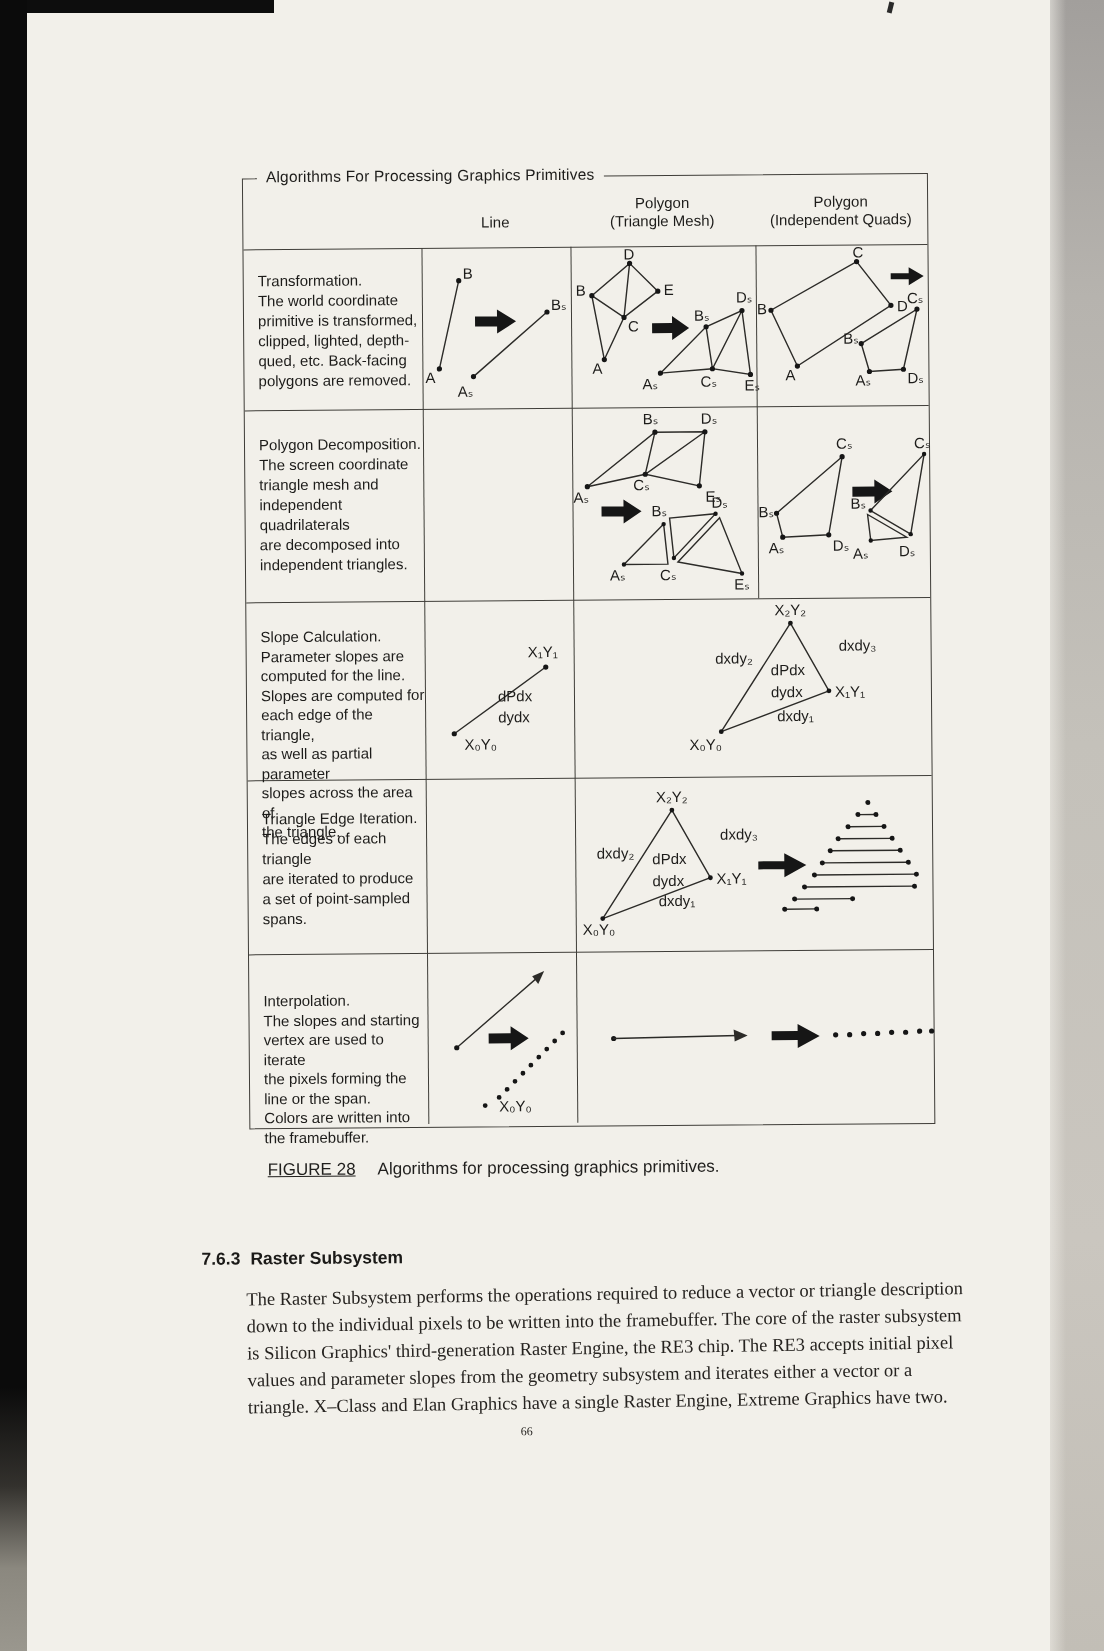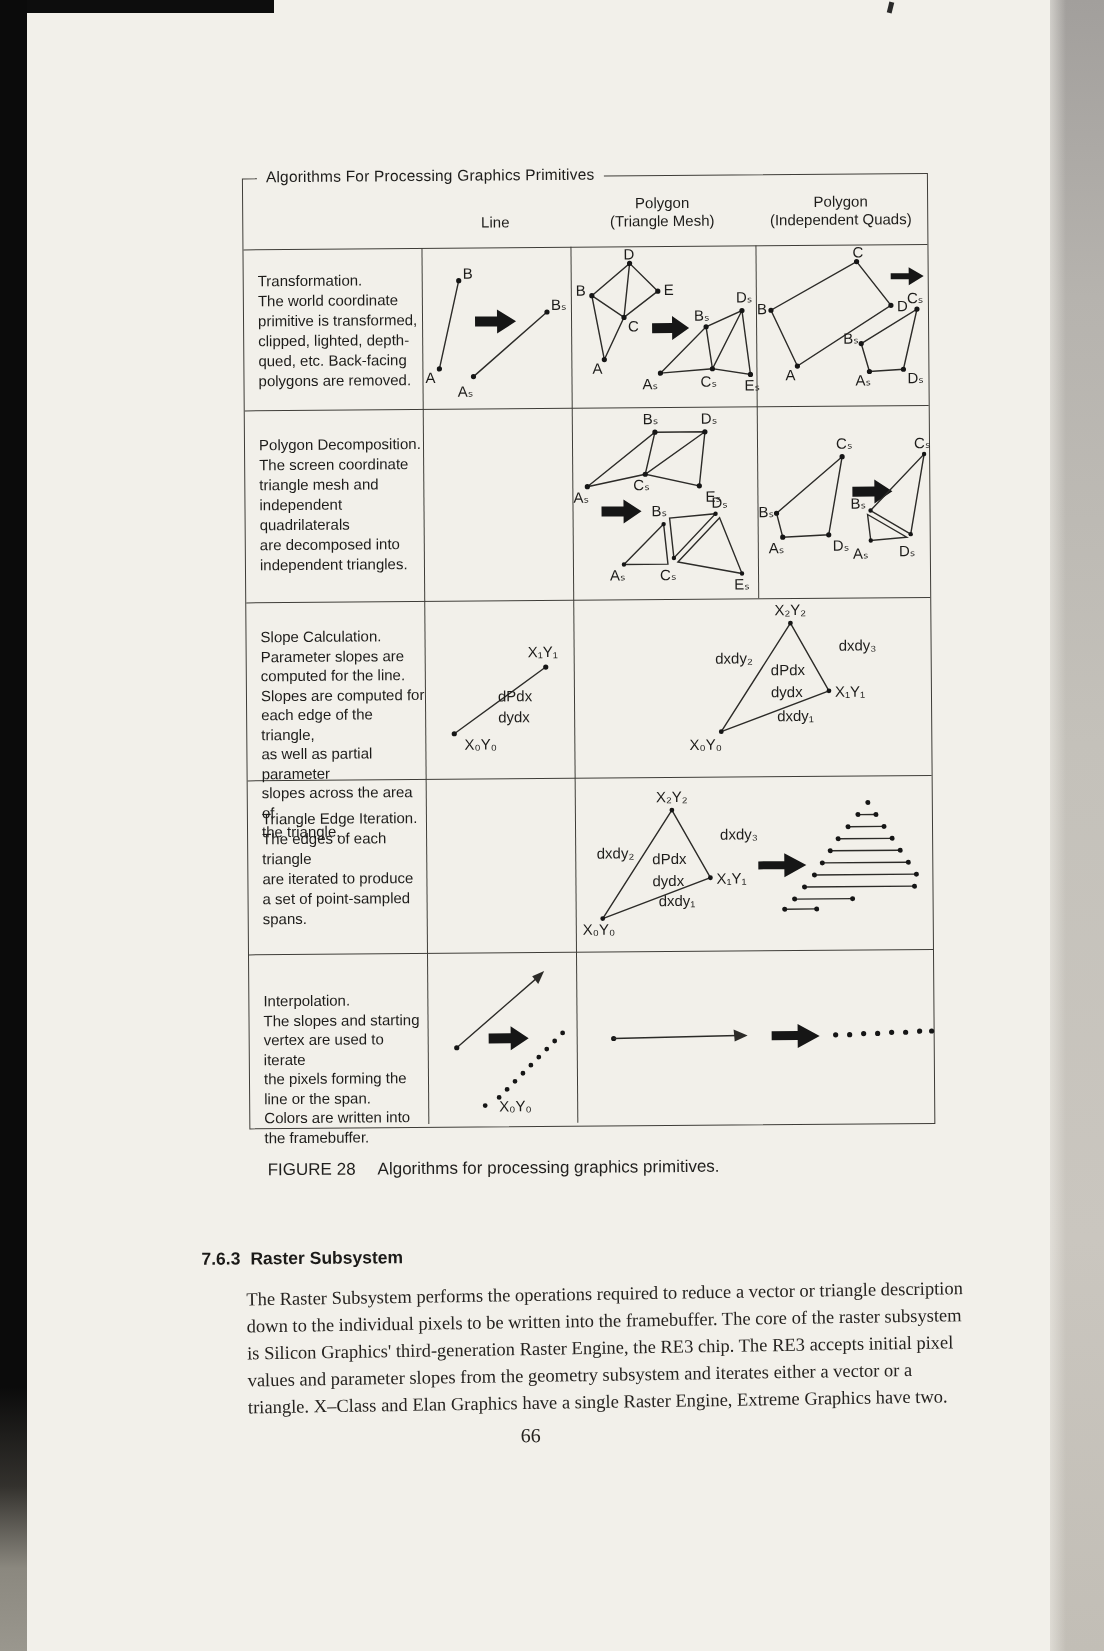--- a/index.html
+++ b/index.html
@@ -31,28 +31,28 @@
   svg.cell text{font-family:"Liberation Sans","DejaVu Sans",sans-serif;font-size:15px;fill:#1d1c1a;}
   svg.cell line{stroke:#2c2b28;stroke-width:1.4;stroke-linecap:round;}
   svg.cell path{fill:none;stroke:#2c2b28;stroke-width:1.4;}
   svg.cell .tri{fill:none;stroke:#2c2b28;stroke-width:1.4;}
   svg.cell circle{fill:#161616;}
   svg.cell .fat{fill:#161616;stroke:none;}
   svg.cell .head{fill:#2c2b28;stroke:none;}
 
   
   .fig-caption{position:absolute;left:265px;top:1158px;font-size:17px;color:#201f1d;}
-  .fig-caption .cap-tag{margin-right:22px;}
+  .fig-caption .cap-tag{margin-right:22px;text-decoration:underline;}
   .sec-head{position:absolute;left:198px;top:1246px;font-size:17.5px;font-weight:bold;color:#1b1a18;}
   .sec-head .sec-num{margin-right:10px;}
   .body-text{position:absolute;left:243px;top:1284px;width:795px;
       font-family:"Liberation Serif",serif;font-size:18.5px;line-height:27px;
       white-space:pre-line;color:#262320;transform:rotate(-0.45deg);transform-origin:0 50%;}
   .page-num{position:absolute;left:516px;top:1424px;font-family:"Liberation Serif",serif;
-      font-size:20px;color:#262320;}
+      font-size:12px;color:#262320;}
 </style>
 </head>
 <body>
 
 <div class="page">
 
   <div class="edge-left"></div>
   <div class="edge-top"></div>
   <div class="edge-mark"></div>
   <div class="edge-right-base"></div>

